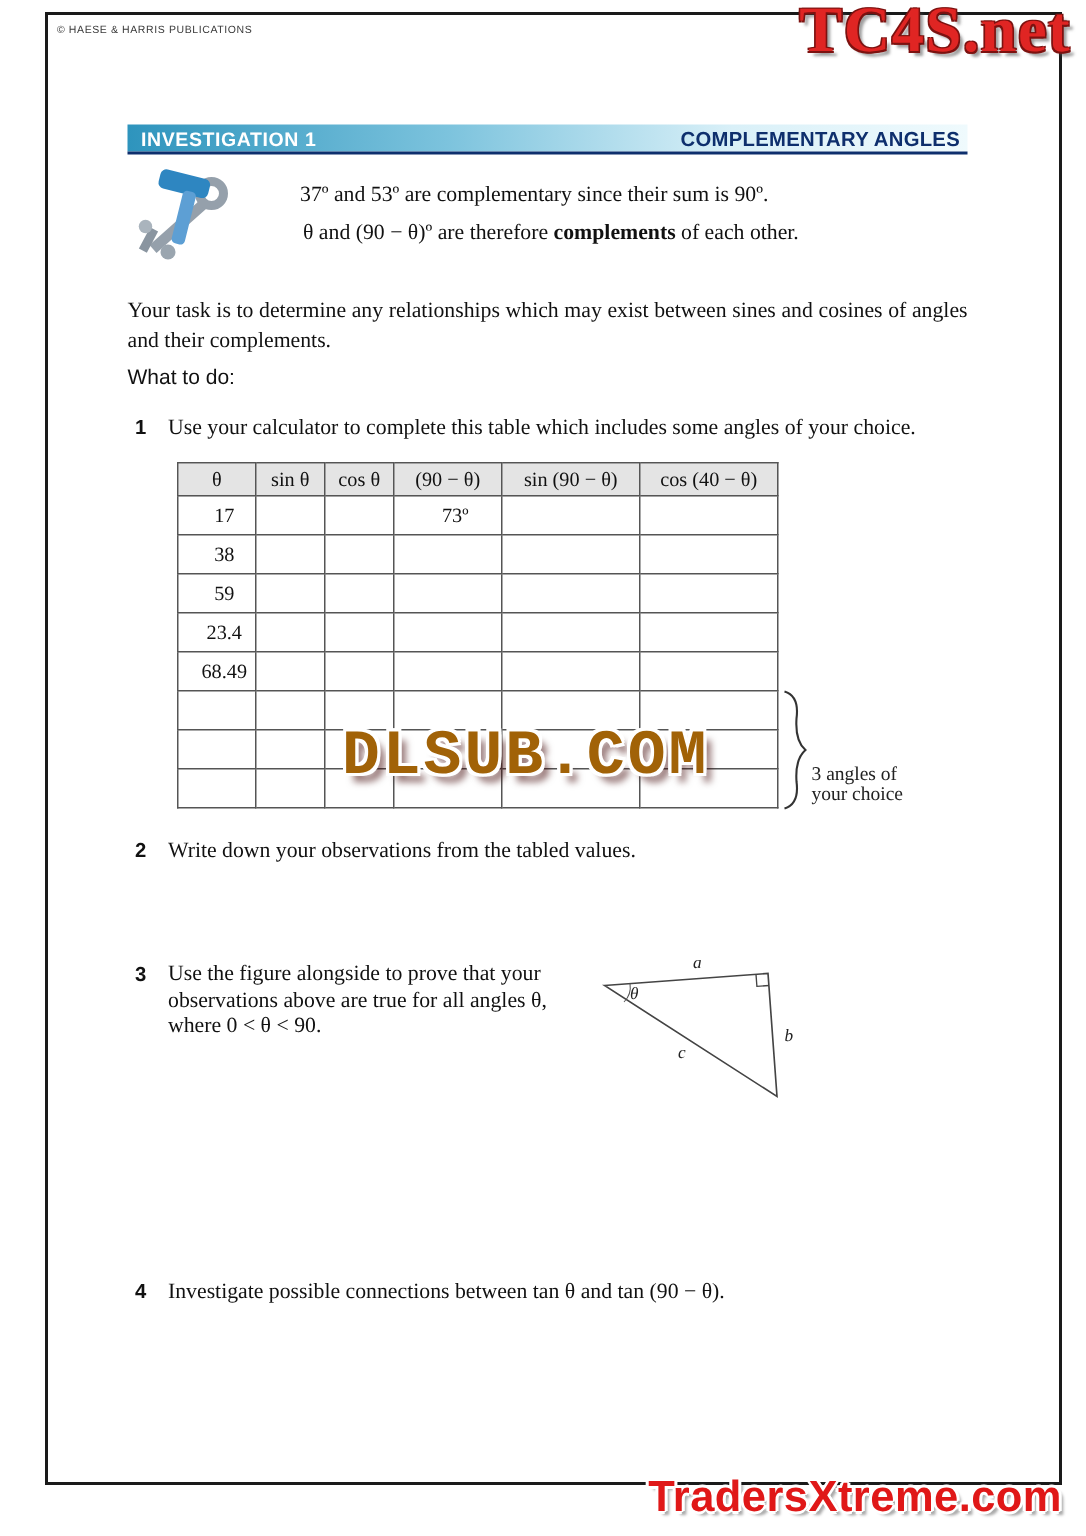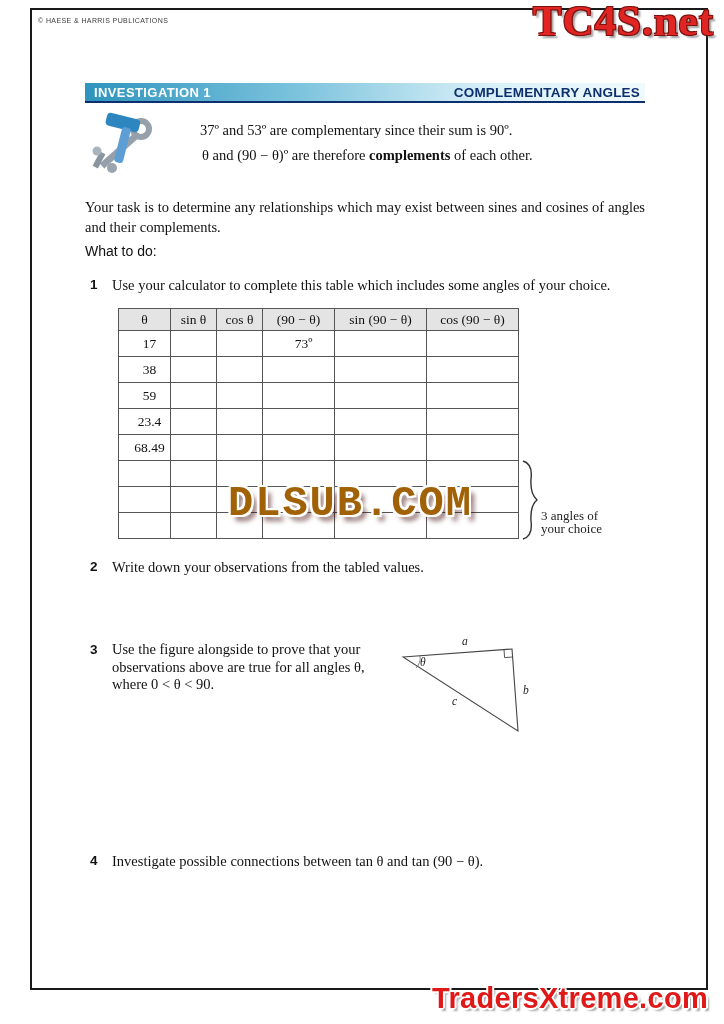--- a/index.html
+++ b/index.html
@@ -200,21 +200,21 @@
         <col style="width:92px">
         <col style="width:92px">
     </colgroup>
     <thead>
       <tr>
         <th>θ</th>
         <th>sin θ</th>
         <th>cos θ</th>
         <th>(90 − θ)</th>
         <th>sin (90 − θ)</th>
-        <th>cos (90 − θ)</th>
+        <th>cos (40 − θ)</th>
       </tr>
     </thead>
     <tbody>
       <tr>
         <td>17</td>
           <td></td>
           <td></td>
           <td>73º</td>
           <td></td>
           <td></td>

